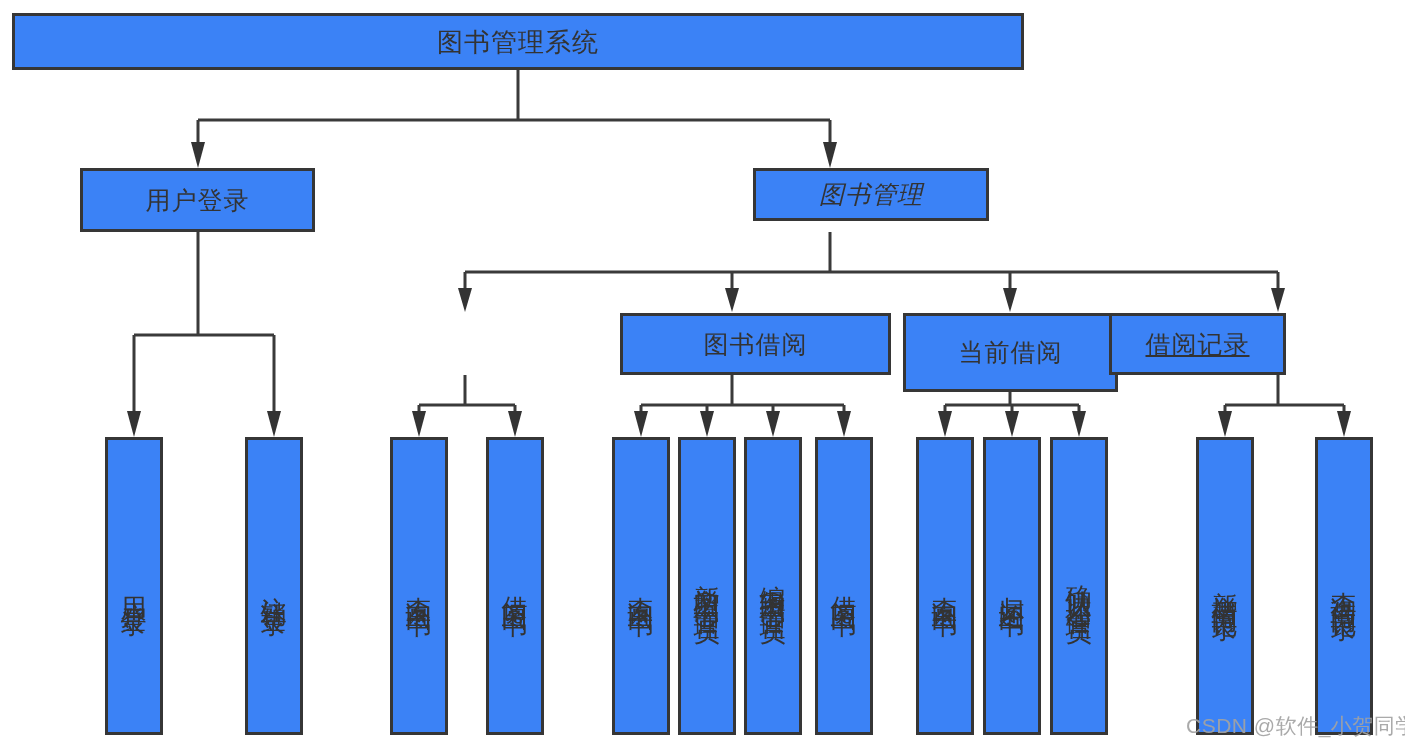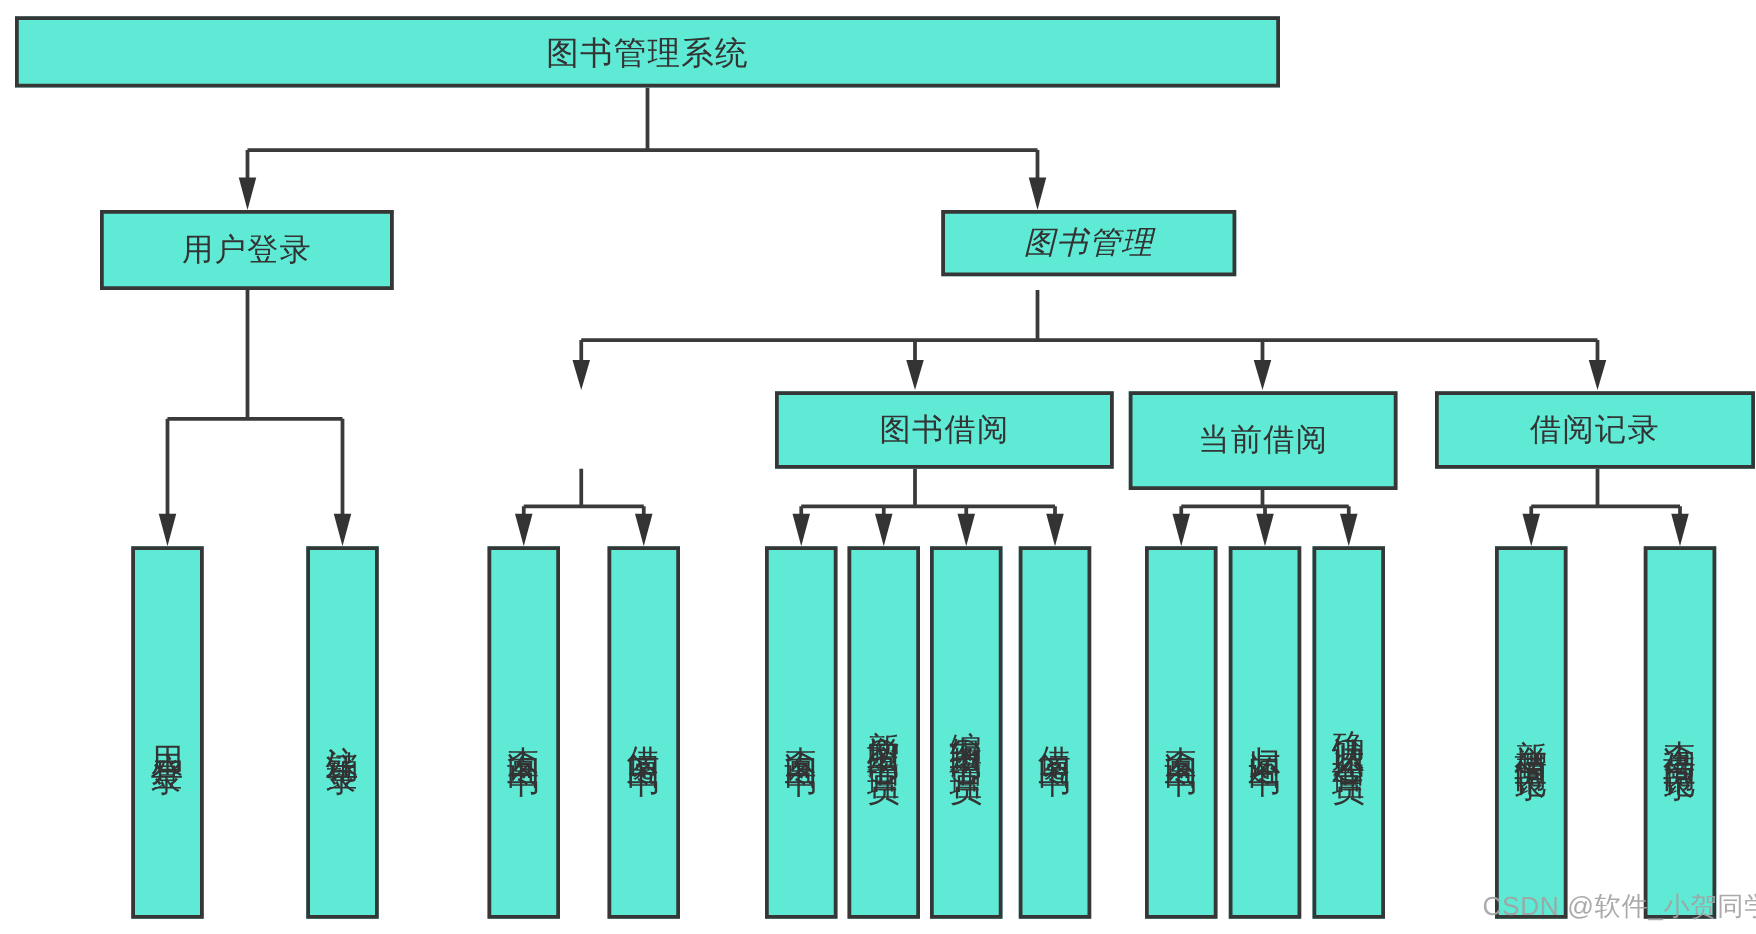--- a/index.html
+++ b/index.html
@@ -3,21 +3,21 @@
 <meta charset="utf-8">
 <style>
   html,body{margin:0;padding:0;background:#fff;}
   body{
     width:1405px;height:747px;position:relative;overflow:hidden;
     font-family:"Liberation Sans","DejaVu Sans",sans-serif;color:#333;
   }
   .stage{position:absolute;inset:0;width:1405px;height:747px;}
   svg.wires{position:absolute;left:0;top:0;z-index:1;}
   .box{
-    position:absolute;background:#5eead4;border:3px solid #363636;
+    position:absolute;background:#3b82f6;border:3px solid #363636;
     box-sizing:border-box;display:flex;align-items:center;justify-content:center;
     z-index:2;
   }
   .hlabel{font-size:25px;line-height:1;letter-spacing:1px;white-space:nowrap;}
   .root .hlabel{font-size:26px;}
   .vlabel{
     writing-mode:vertical-rl;text-orientation:mixed;
     font-size:26px;line-height:1;letter-spacing:5px;white-space:nowrap;
   }
   .watermark{
@@ -93,21 +93,21 @@
   <div class="box" style="left:753px;top:168px;width:236px;height:53px;font-style:italic;">
     <span class="hlabel">图书管理</span>
   </div>
 
   <div class="box" style="left:620px;top:313px;width:271px;height:62px;">
     <span class="hlabel">图书借阅</span>
   </div>
   <div class="box" style="left:903px;top:313px;width:215px;height:79px;">
     <span class="hlabel">当前借阅</span>
   </div>
-  <div class="box" style="left:1148px;top:313px;width:256px;height:62px;">
+  <div class="box" style="left:1109px;top:313px;width:177px;height:62px;text-decoration:underline;">
     <span class="hlabel">借阅记录</span>
   </div>
 
   <div class="box" style="left:105px;top:437px;width:58px;height:298px;">
     <span class="vlabel">用户登录</span>
   </div>
   <div class="box" style="left:245px;top:437px;width:58px;height:298px;">
     <span class="vlabel">注销登录</span>
   </div>
 

